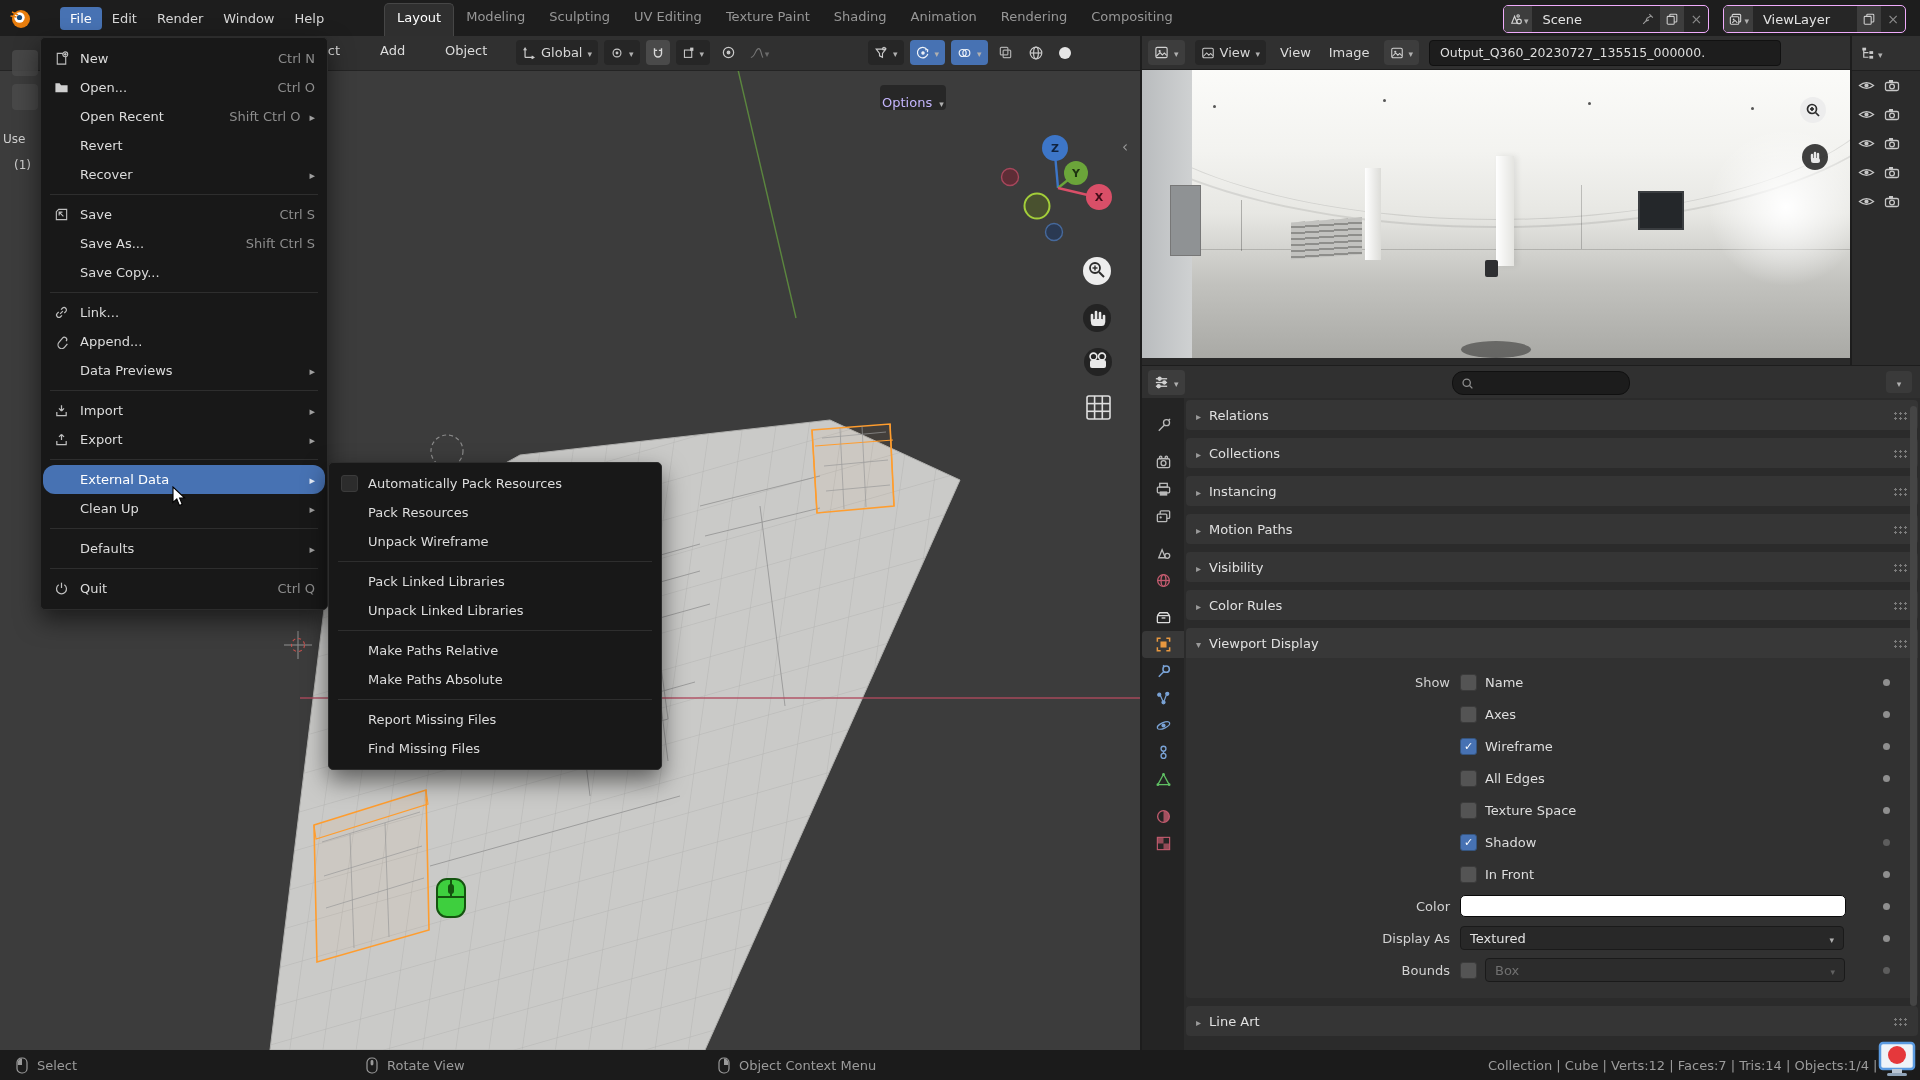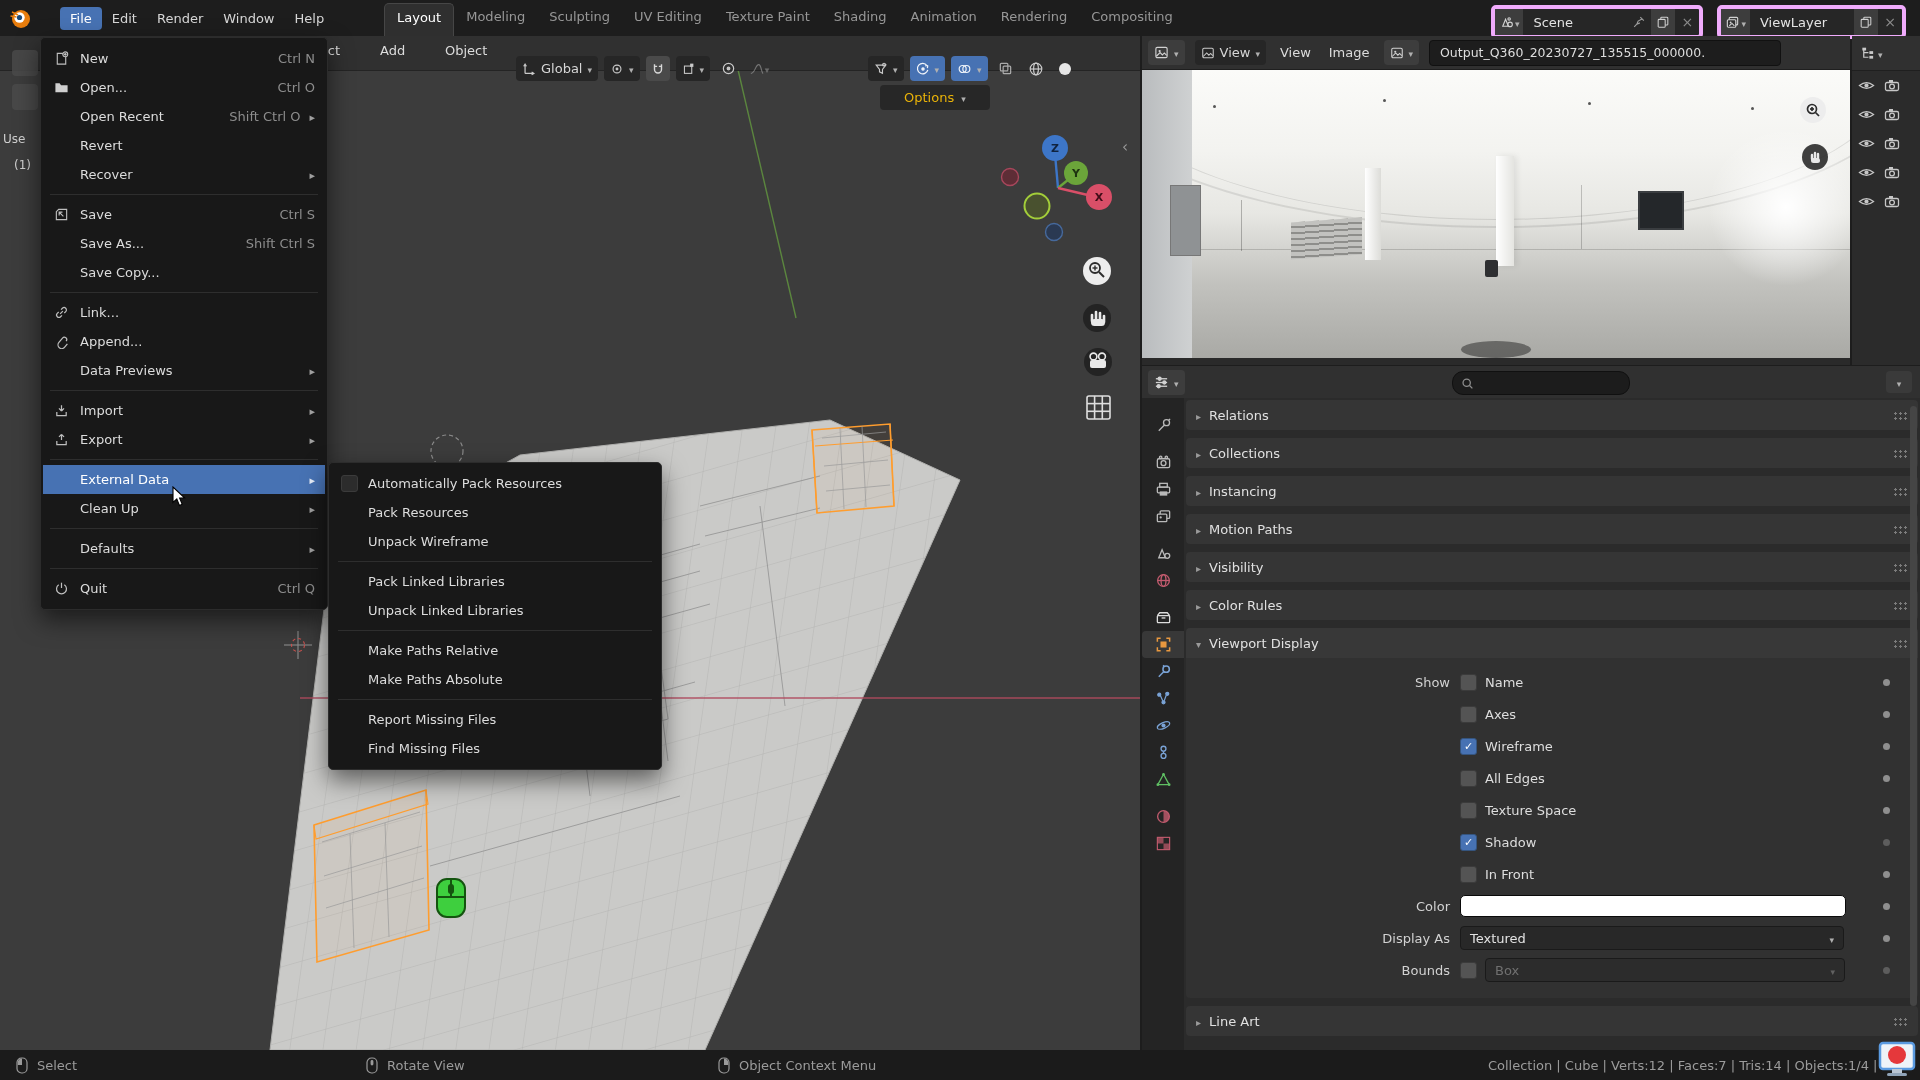--- a/index.html
+++ b/index.html
@@ -9,49 +9,49 @@
   svg{display:block;}
   
   .topbar{position:absolute;left:0;top:0;width:1920px;height:36px;background:#1d1d1d;display:flex;align-items:center;}
   .logo{width:26px;height:26px;margin:0 6px 0 8px;display:flex;align-items:center;justify-content:center;}
   .tb-menu{padding:4px 10px;border-radius:4px;color:#d6d6d6;cursor:default;}
   .tb-menu.active{background:#4772b3;color:#fff;margin-left:20px;}
   .tabs{position:absolute;left:384px;top:3px;right:590px;height:33px;display:flex;overflow:hidden;}
   .tab{padding:6px 12px 7px;color:#979797;white-space:nowrap;border-radius:5px 5px 0 0;}
   .tab.active{background:#2f2f2f;border:1px solid #464646;border-bottom:none;color:#fff;}
   .tb-right{position:absolute;right:14px;top:5px;display:flex;gap:14px;align-items:center;}
-  .pill{display:flex;align-items:center;background:#262626;border:4px solid #f0abfc;border-radius:5px;height:26px;overflow:hidden;}
+  .pill{display:flex;align-items:center;background:#262626;border:1px solid #f0abfc;border-radius:5px;height:26px;overflow:hidden;}
   .pill .chip{background:#3d3d3d;height:100%;display:flex;align-items:center;padding:0 4px;gap:1px;}
   .pill .plabel{padding:0 10px;color:#e3e3e3;min-width:84px;}
   .pill .pbtn{width:24px;height:100%;display:flex;align-items:center;justify-content:center;color:#9d9d9d;}
   .pill .pbtn.lite{background:#3d3d3d;}
   .carat::after{content:"▾";font-size:9px;color:#b0b0b0;}
   .xglyph::after{content:"×";font-size:14px;color:#8b8b8b;}
   
   .viewport{position:absolute;left:0;top:36px;width:1140px;height:1014px;background:#3c3c3c;overflow:hidden;}
   .vp-header{position:absolute;left:0;top:0;width:100%;height:34px;background:#303030;border-bottom:1px solid #242424;}
   .vp-menu{position:absolute;top:7px;color:#dcdcdc;}
-  .hdr-cluster{position:absolute;top:4px;display:flex;align-items:center;gap:6px;margin-top:16px;}
+  .hdr-cluster{position:absolute;top:4px;display:flex;align-items:center;gap:6px;}
   .hpill{display:flex;align-items:center;background:#262626;border-radius:4px;height:25px;padding:0 6px;gap:5px;}
   .hicon{display:flex;align-items:center;justify-content:center;}
   .hpill.blue{background:#4772b3;}
-  .options-btn{position:absolute;left:880px;top:49px;height:25px;padding:0 24px;background:rgba(38,38,38,.92);
-               border-radius:4px;display:flex;align-items:center;gap:7px;color:#eab308;}
+  .options-btn{position:absolute;left:880px;top:49px;height:25px;padding:0 2px;background:rgba(38,38,38,.92);
+               border-radius:4px;display:flex;align-items:flex-end;gap:7px;color:#c4b5fd;}
   .tool-frag{position:absolute;color:#d0d0d0;font-size:12px;}
   .frag-btn{position:absolute;width:26px;height:26px;background:#4a4a4a;border-radius:4px;opacity:.85;}
   
   .menu-panel{position:absolute;background:#181818;border:1px solid #2c2c2c;border-radius:5px;
               box-shadow:0 10px 24px rgba(0,0,0,.55);padding:6px 0;z-index:50;text-align:center;}
   .file-menu{left:40px;top:37px;width:286px;}
   .submenu{left:328px;top:462px;width:332px;}
   .mi{height:29px;display:flex;align-items:center;padding:0 12px 0 10px;gap:9px;color:#dcdcdc;}
   .mi .mi-ic{width:20px;display:flex;justify-content:center;align-items:center;flex:none;}
   .mi .fill{flex:1;}
   .mi .short{color:#8d8d8d;}
-  .mi.sel{background:#4772b3;color:#fff;margin:0 2px;border-radius:0;padding:0 10px 0 8px;}
+  .mi.sel{background:#4772b3;color:#fff;margin:0 2px;border-radius:12px;padding:0 10px 0 8px;}
   .arrow::after{content:"▸";color:#9f9f9f;font-size:11px;}
   .mi.sel .arrow::after{color:#e8eef8;}
   .msep{height:1px;background:#2e2e2e;margin:5px 9px;}
   .cb{width:15px;height:15px;border-radius:3px;background:#545454;border:1px solid #3b3b3b;flex:none;
       display:flex;align-items:center;justify-content:center;}
   .cb.on{background:#4772b3;border-color:#35557f;}
   .cb.on::after{content:"✓";color:#fff;font-size:11px;line-height:1;}
   
   .imged{position:absolute;left:1142px;top:36px;width:708px;height:329px;background:#2a2a2a;}
   .ed-header{position:absolute;left:0;top:0;width:100%;height:34px;background:#303030;border-bottom:1px solid #1f1f1f;

